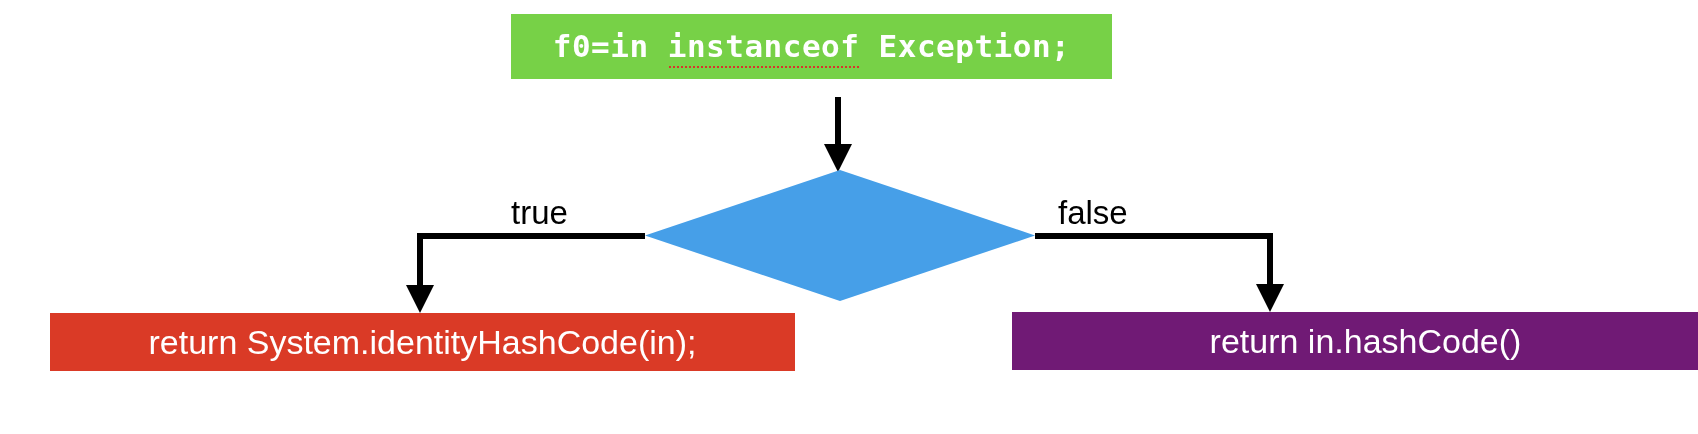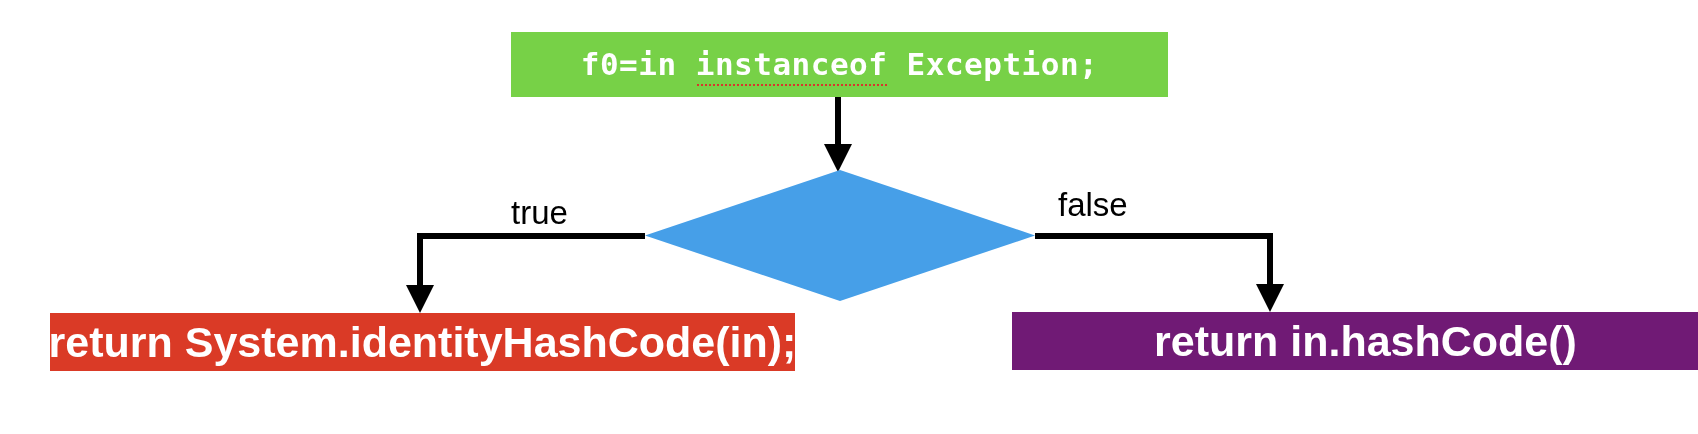--- a/index.html
+++ b/index.html
@@ -22,22 +22,22 @@
     box-sizing: border-box;
     display: flex;
     align-items: center;
     justify-content: center;
     color: #ffffff;
   }
 
   
   #node-assign {
     left: 511px;
-    top: 32px;
-    width: 657px;
+    top: 14px;
+    width: 601px;
     height: 65px;
     background: #77d147;
   }
   .code-text {
     font-family: "DejaVu Sans Mono", monospace;
     font-size: 31px;
     font-weight: 700;
     color: #ffffff;
     letter-spacing: 0.5px;
     white-space: pre;
@@ -82,39 +82,39 @@
   }
   #node-false-branch {
     left: 1012px;
     top: 312px;
     width: 707px;
     height: 58px;
     background: #701a75;
   }
   .plain-text {
     font-family: "Liberation Sans", sans-serif;
-    font-size: 43px;
-    font-weight: 700;
+    font-size: 34px;
+    font-weight: 400;
     color: #ffffff;
     white-space: pre;
     line-height: 1;
   }
 
   
   .edge-label {
     position: absolute;
     font-family: "Liberation Sans", sans-serif;
     font-size: 33px;
     font-weight: 400;
     color: #000000;
     white-space: pre;
     line-height: 1;
   }
   #label-true  { left: 511px; top: 196px; }
-  #label-false { left: 1058px; top: 188px; text-align: center; }
+  #label-false { left: 1058px; top: 196px; text-align: center; }
 
   
   #connectors {
     position: absolute;
     left: 0;
     top: 0;
     width: 1698px;
     height: 434px;
     pointer-events: none;
   }

